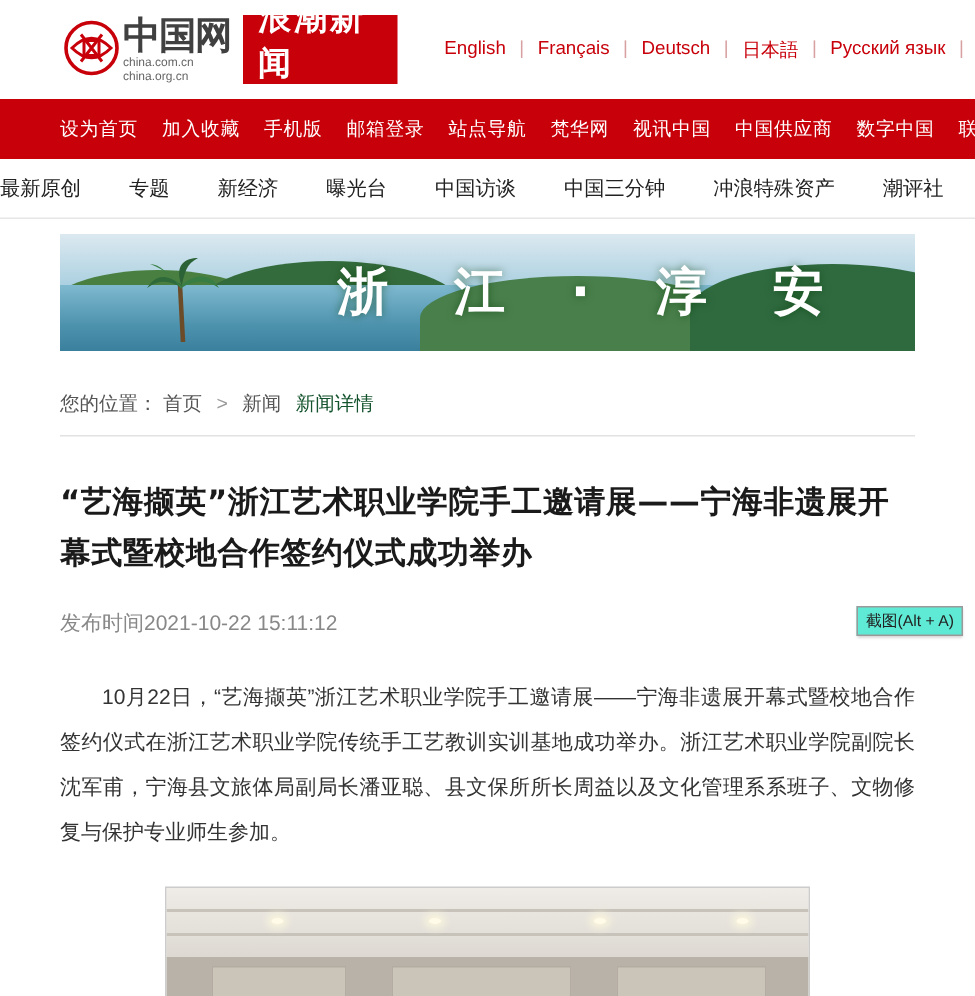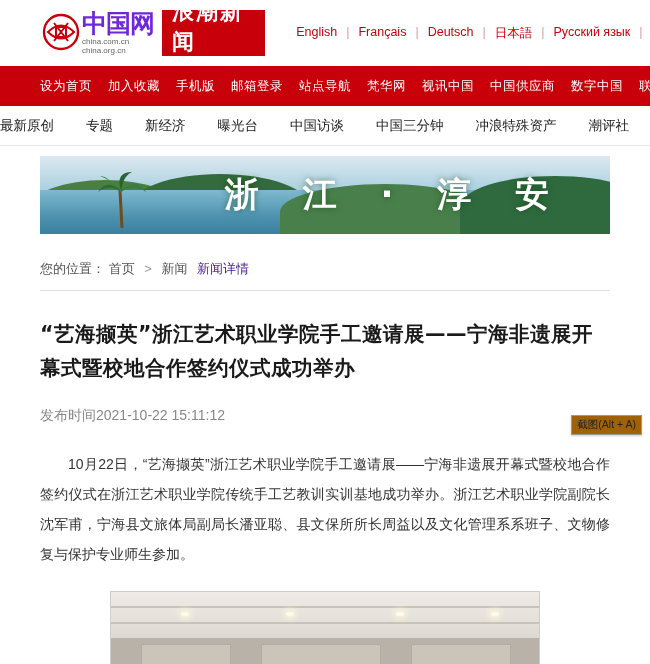--- a/index.html
+++ b/index.html
@@ -21,21 +21,21 @@
     background: #fff;
   }
   .logo-block { display:flex; align-items:center; }
   .logo-cn {
     display:flex; flex-direction:column; justify-content:center;
     height: 48px;
   }
   .logo-main {
     font-family: "DejaVu Sans", sans-serif;
     font-size: 25px;
-    color: #6d28d9;
+    color: #404040;
     font-weight: 700;
     letter-spacing: -1px;
     line-height: 26px;
     white-space: nowrap;
   }
   .logo-sub {
     font-size: 8px;
     color: #666;
     line-height: 9px;
     letter-spacing: 0px;
@@ -135,21 +135,21 @@
   
   .breadcrumb {
     margin: 0 40px;
     padding: 26px 0 12px 0;
     font-size: 13px;
     color: #555;
     border-bottom: 1px solid #e2e2e2;
   }
   .breadcrumb a { color:#555; text-decoration:none; }
   .breadcrumb .sep { margin: 0 6px; color:#999; }
-  .breadcrumb .cur { color:#4c1d95; }
+  .breadcrumb .cur { color:#14532d; }
 
   
   .article { margin: 0 40px; padding-top: 26px; }
   .headline {
     font-family: "DejaVu Sans", sans-serif;
     font-size: 20.5px;
     line-height: 34px;
     font-weight: 700;
     color: #1a1a1a;
     letter-spacing: 0.5px;
@@ -202,22 +202,22 @@
   }
   .photo .table {
     position:absolute; left:120px; bottom:4px; width:190px; height:24px;
     background:#e9e6e0; border:1px solid #cfc9c0;
   }
 
   
   .snip-tip {
     position: absolute;
     right: 8px;
-    top: 415px;
-    background: #a16207;
+    top: 404px;
+    background: #5eead4;
     border: 1px solid #9a9a9a;
     font-size: 10.5px;
     color: #222;
     padding: 2px 5px;
     box-shadow: 0 1px 2px rgba(0,0,0,.2);
     white-space: nowrap;
   }
 </style>
 </head>
 <body>

